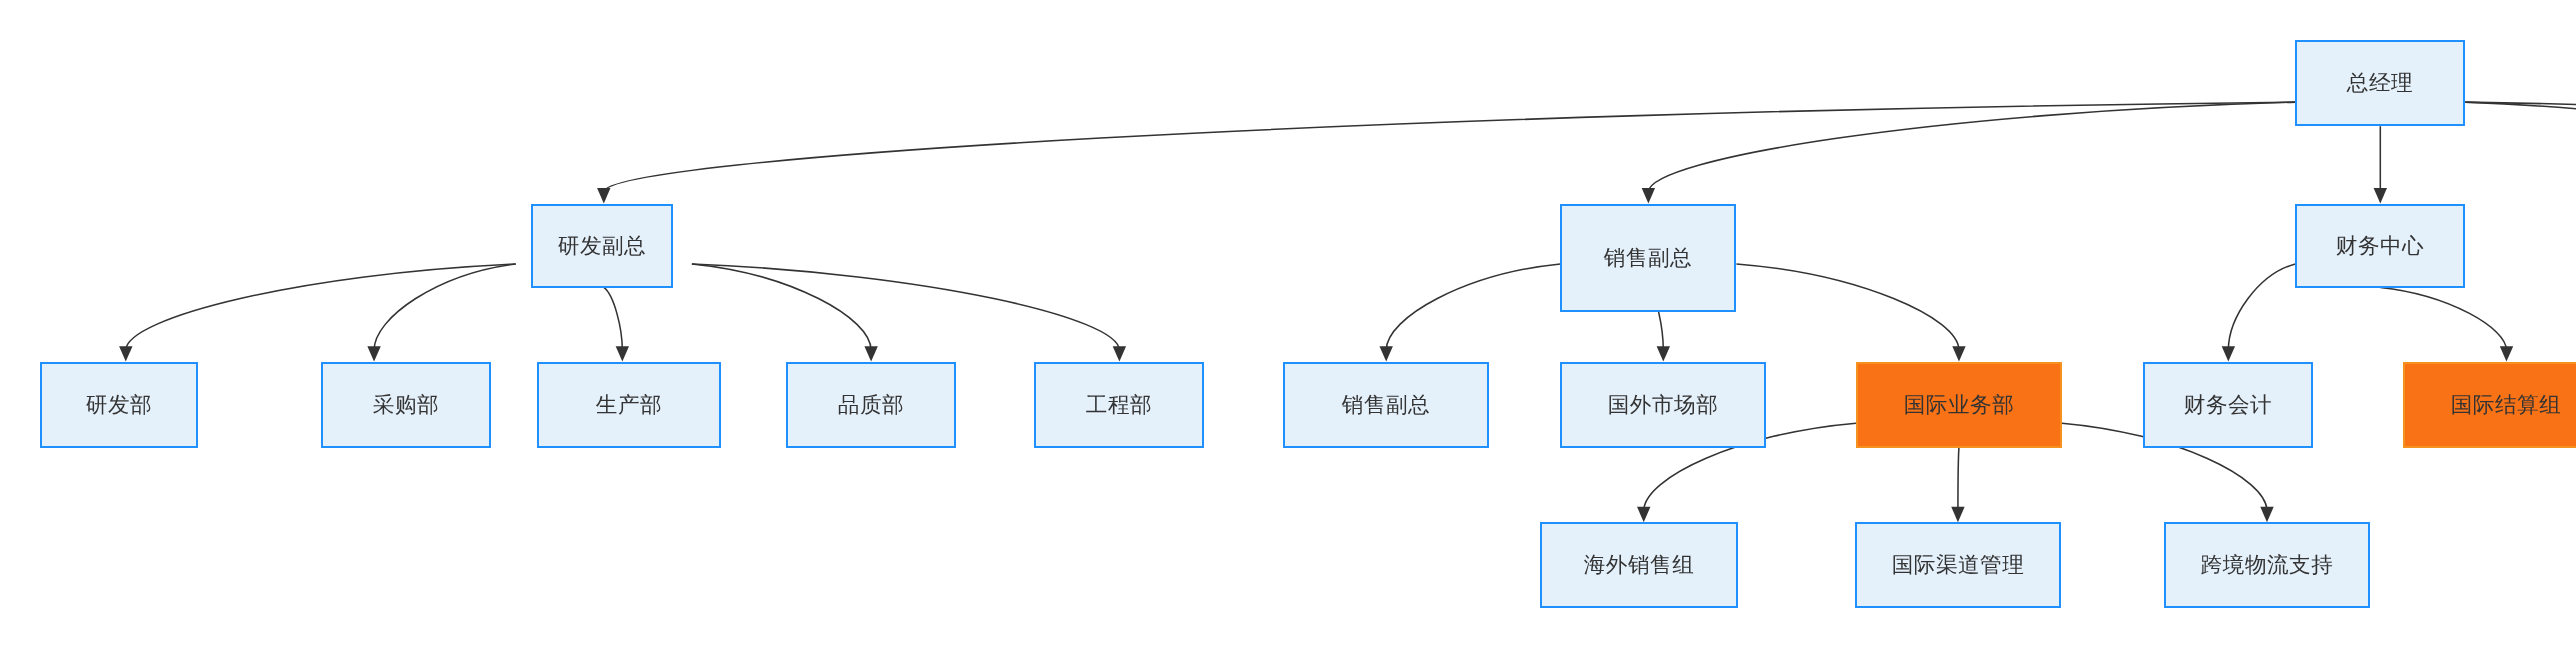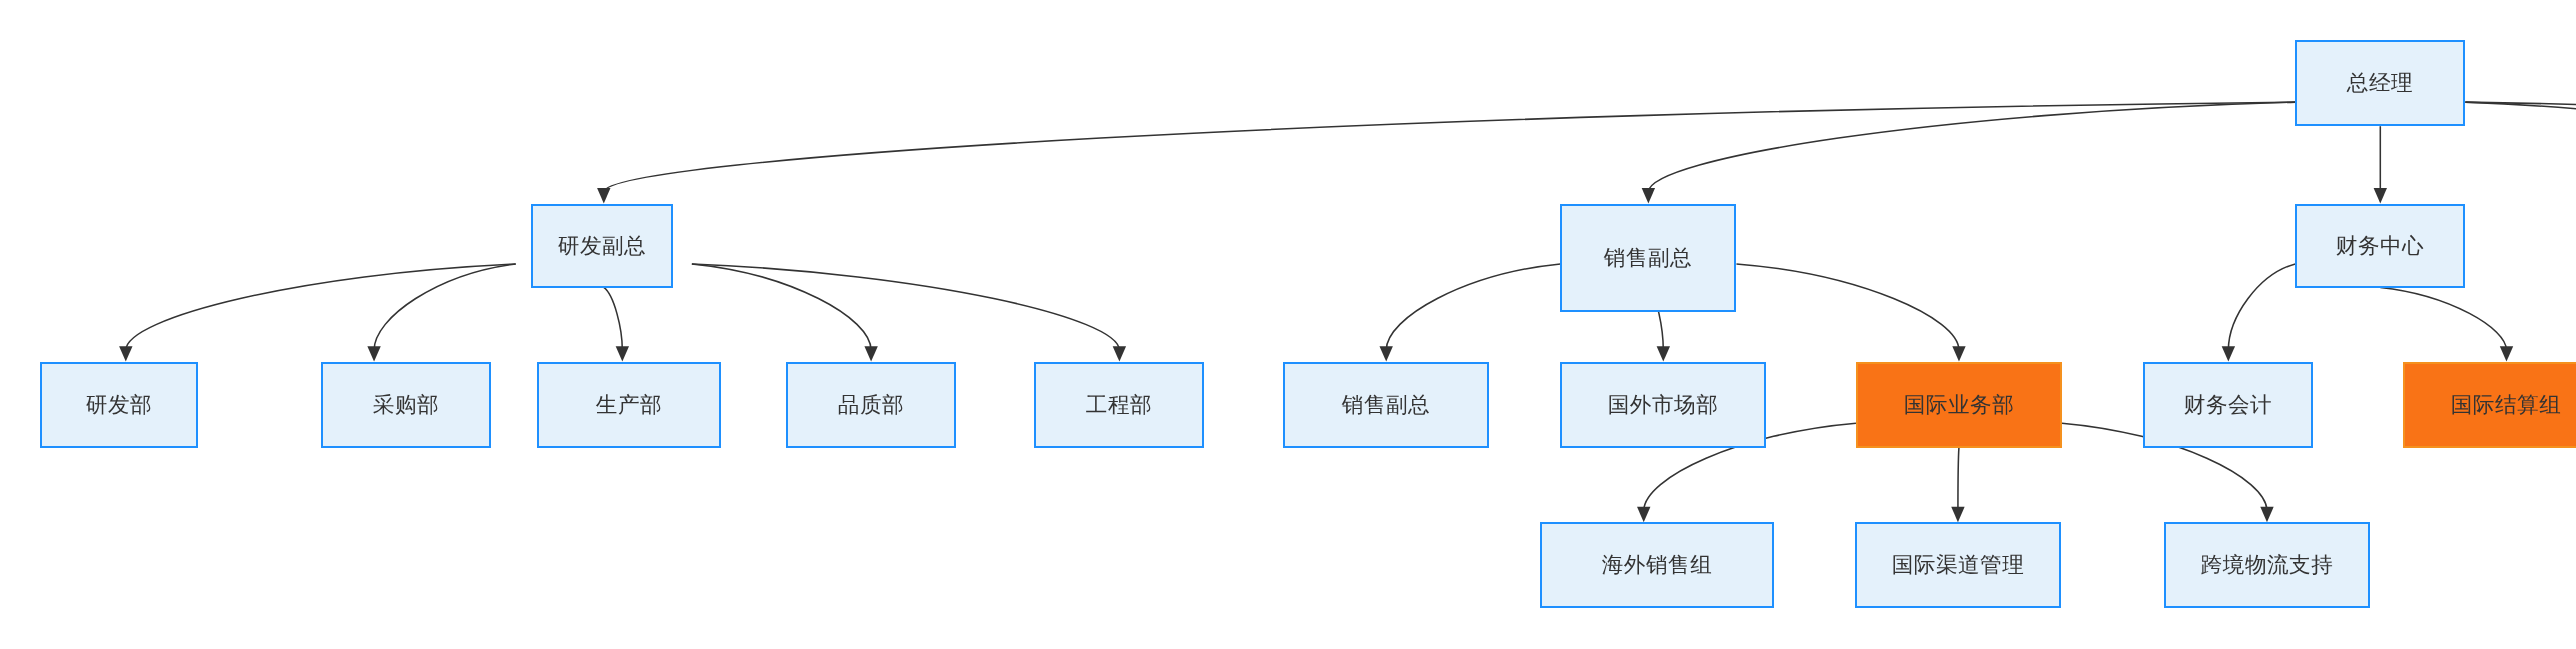--- a/index.html
+++ b/index.html
@@ -147,21 +147,21 @@
       </div>
       <div class="node orange" style="left: 1856px; top: 362px; width: 206px; height: 86px;">
         <span class="node-label">国际业务部</span>
       </div>
       <div class="node blue" style="left: 2143px; top: 362px; width: 170px; height: 86px;">
         <span class="node-label">财务会计</span>
       </div>
       <div class="node orange" style="left: 2403px; top: 362px; width: 206px; height: 86px;">
         <span class="node-label">国际结算组</span>
       </div>
-      <div class="node blue" style="left: 1540px; top: 522px; width: 234px; height: 86px;">
+      <div class="node blue" style="left: 1540px; top: 522px; width: 198px; height: 86px;">
         <span class="node-label">海外销售组</span>
       </div>
       <div class="node blue" style="left: 1855px; top: 522px; width: 206px; height: 86px;">
         <span class="node-label">国际渠道管理</span>
       </div>
       <div class="node blue" style="left: 2164px; top: 522px; width: 206px; height: 86px;">
         <span class="node-label">跨境物流支持</span>
       </div>
     </div>
 </div>

